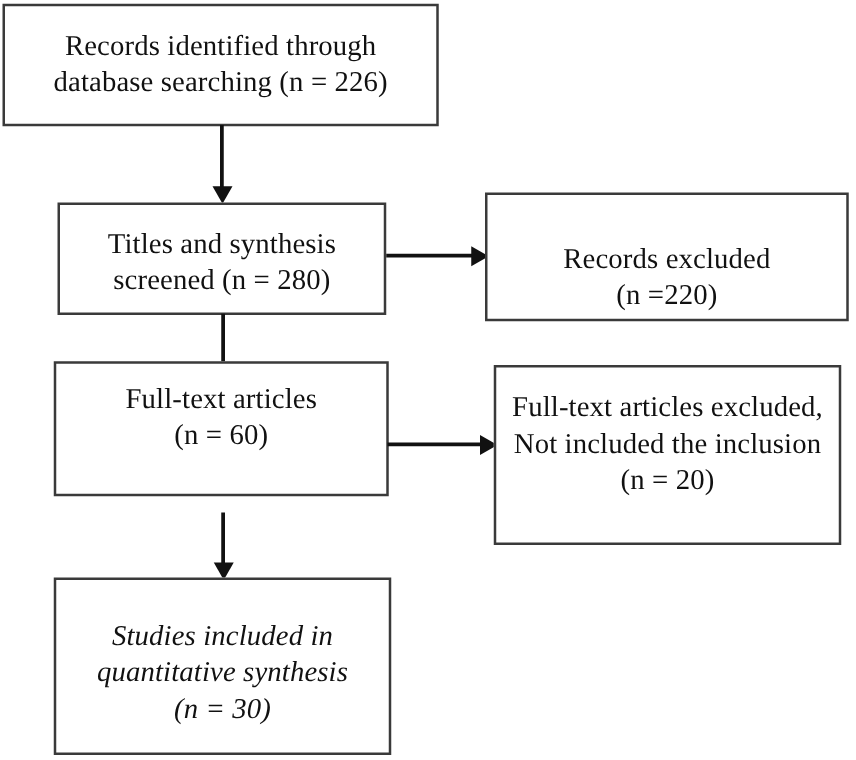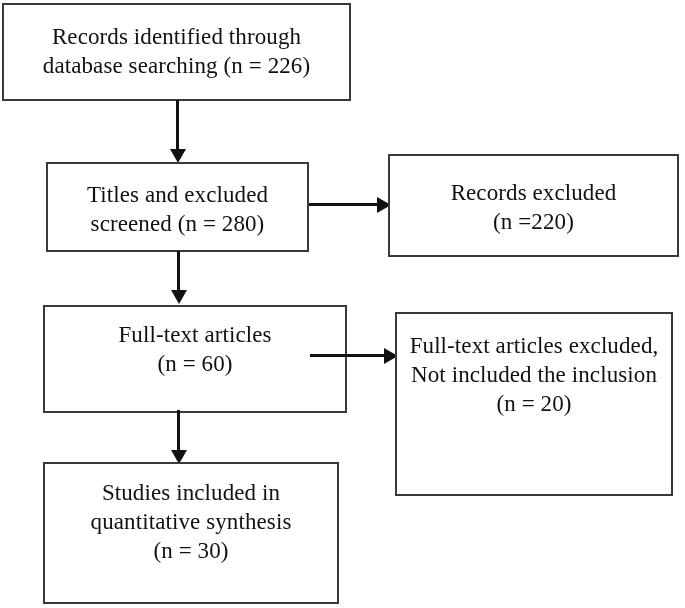--- a/index.html
+++ b/index.html
@@ -38,34 +38,35 @@
   #node-identified {
     left: 2px;  top: 3px;   width: 349px; height: 98px;
     padding-top: 17px;
   }
   #node-screened {
     left: 46px; top: 162px; width: 263px; height: 90px;
     padding-top: 16px;
   }
   #node-records-excluded {
     left: 388px; top: 154px; width: 291px; height: 103px;
-    padding-top: 22px;
+    padding-top: 36px;
   }
   #node-fulltext {
-    left: 43px; top: 305px; width: 304px; height: 108px;
+    left: 43px; top: 289px; width: 268px; height: 108px;
     padding-top: 13px;
     font-family: Liberation Serif, serif;
   }
   #node-fulltext-excluded {
-    left: 395px; top: 312px; width: 278px; height: 184px;
+    left: 395px; top: 292px; width: 278px; height: 144px;
     padding-top: 17px;
   }
   #node-included {
-    left: 43px; top: 462px; width: 296px; height: 142px;
-    padding-top: 14px;
+    left: 43px; top: 462px; width: 270px; height: 142px;
+    padding-top: 30px;
+    font-style: italic;
   }
   
   .conn {
     position: absolute;
   }
   .conn .stem-v {
     position: absolute;
     width: 3px;
     background: #111111;
     left: 0;
@@ -121,21 +122,21 @@
     <span class="line">Records identified through</span>
     <span class="line">database searching (n = 226)</span>
   </div>
 
   <div class="conn" id="arrow-1">
     <span class="stem-v"></span>
     <span class="head-down"></span>
   </div>
 
   <div class="node" id="node-screened">
-    <span class="line">Titles and excluded</span>
+    <span class="line">Titles and synthesis</span>
     <span class="line">screened (n = 280)</span>
   </div>
 
   <div class="conn" id="arrow-2">
     <span class="stem-h"></span>
     <span class="head-right"></span>
   </div>
 
   <div class="node" id="node-records-excluded">
     <span class="line">Records excluded</span>

